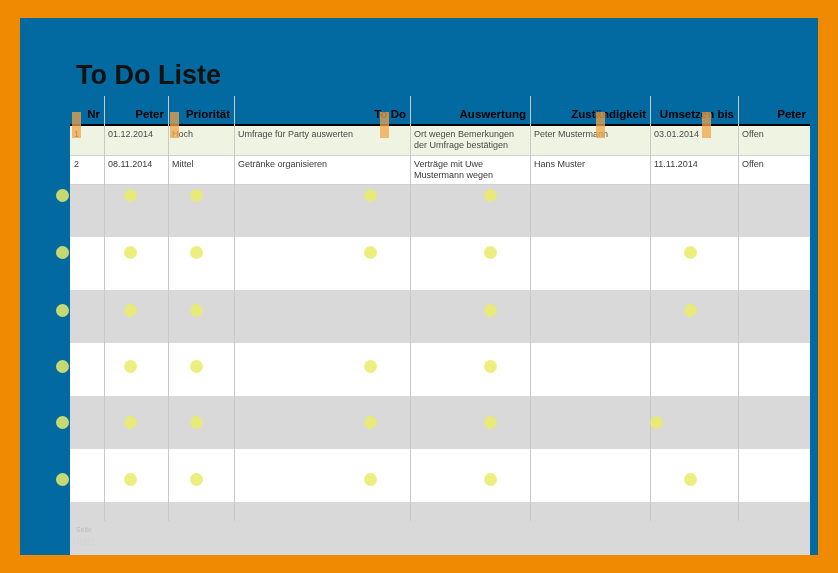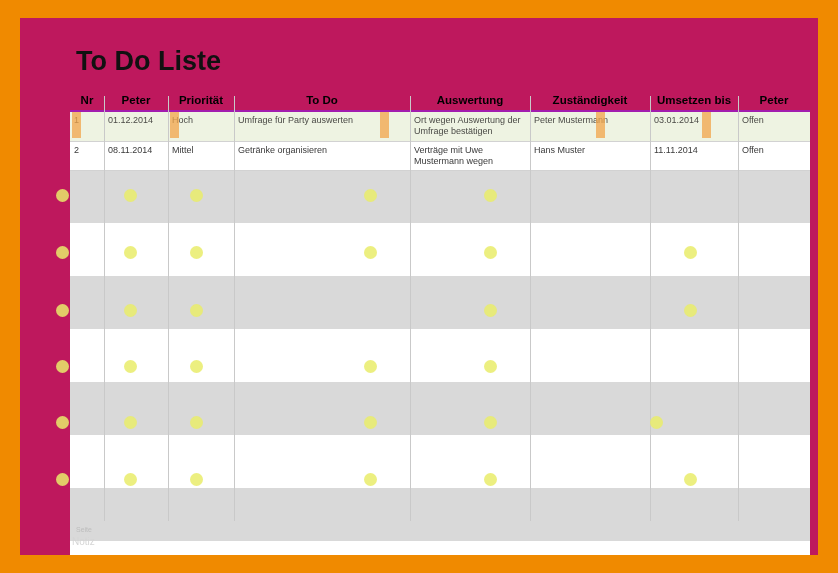--- a/index.html
+++ b/index.html
@@ -18,23 +18,23 @@
     width: 838px;
     height: 573px;
     background: #f08a00;
     box-sizing: border-box;
     padding: 18px 20px;
   }
   .sheet {
     position: relative;
     width: 100%;
     height: 100%;
-    background: #be185d;
+    background: #0369a1;
     box-sizing: border-box;
-    padding: 28px 34px 10px 44px;
+    padding: 42px 34px 10px 44px;
     overflow: hidden;
   }
   .doc-title {
     font-size: 27px;
     font-weight: bold;
     color: #111111;
     letter-spacing: 0px;
     margin: 0 0 14px 12px;
     font-family: "Liberation Sans", sans-serif;
   }
@@ -50,23 +50,23 @@
   table.todo col.c-todo    { width: 176px; }
   table.todo col.c-bem     { width: 120px; }
   table.todo col.c-zust    { width: 120px; }
   table.todo col.c-ums     { width: 88px; }
   table.todo col.c-status  { width: 72px; }
 
   table.todo th {
     font-size: 11.5px;
     font-weight: bold;
     color: #000000;
-    text-align: center;
+    text-align: right;
     padding: 3px 4px 4px 4px;
-    border-bottom: 2px solid #a21caf;
+    border-bottom: 2px solid #000000;
     vertical-align: bottom;
     white-space: nowrap;
   }
   table.todo td {
     font-size: 9px;
     color: #3a3a3a;
     padding: 3px 4px;
     vertical-align: top;
     border-bottom: 1px solid #d2d2d2;
     line-height: 1.25;
@@ -169,21 +169,21 @@
           <th class="blur">Umsetzen bis</th>
           <th class="blur">Peter</th>
         </tr>
       </thead>
       <tbody>
         <tr class="row-1 blur">
           <td>1</td>
           <td>01.12.2014</td>
           <td>Hoch</td>
           <td>Umfrage für Party auswerten</td>
-          <td>Ort wegen Auswertung der Umfrage bestätigen</td>
+          <td>Ort wegen Bemerkungen der Umfrage bestätigen</td>
           <td>Peter Mustermann</td>
           <td>03.01.2014</td>
           <td>Offen</td>
         </tr>
         <tr class="row-2 blur">
           <td>2</td>
           <td>08.11.2014</td>
           <td>Mittel</td>
           <td>Getränke organisieren</td>
           <td>Verträge mit Uwe Mustermann wegen</td>

